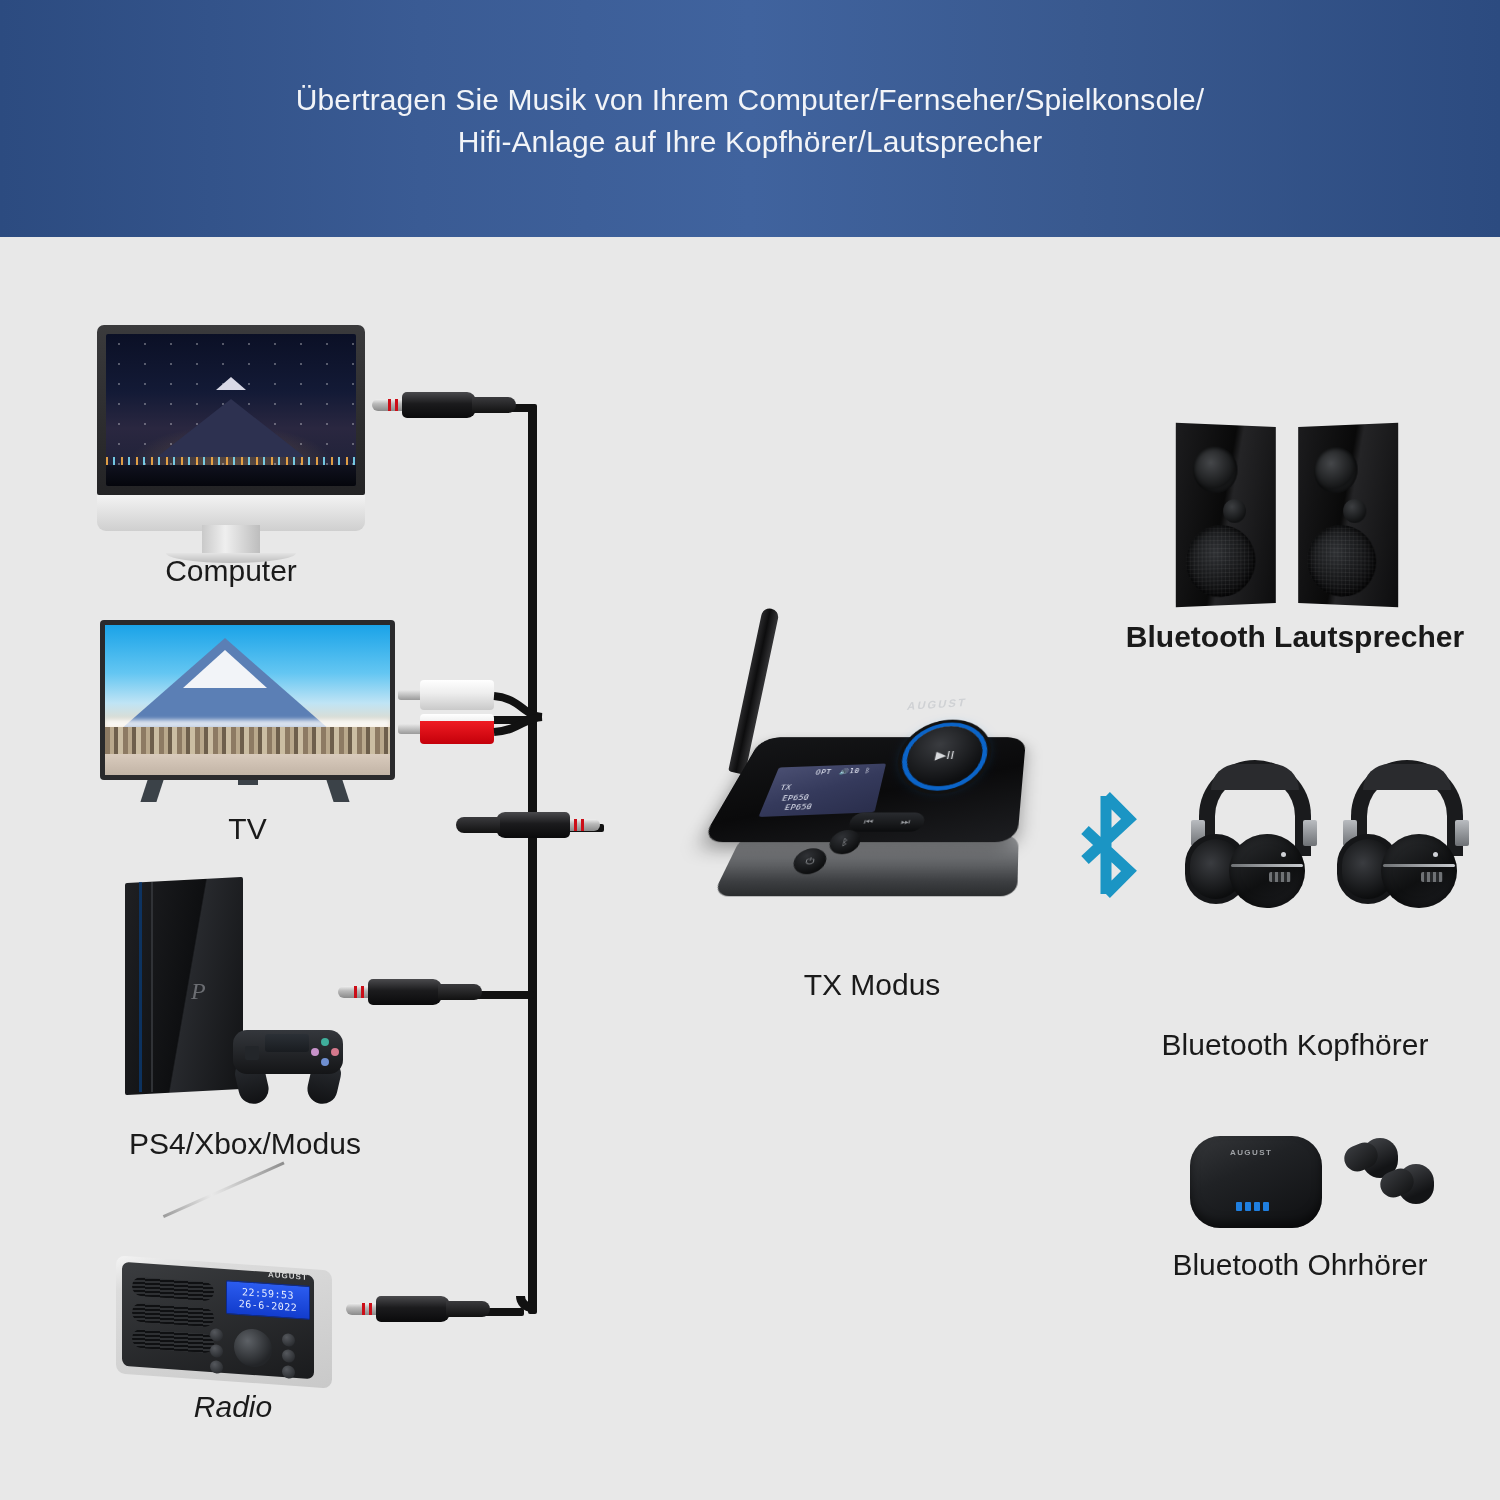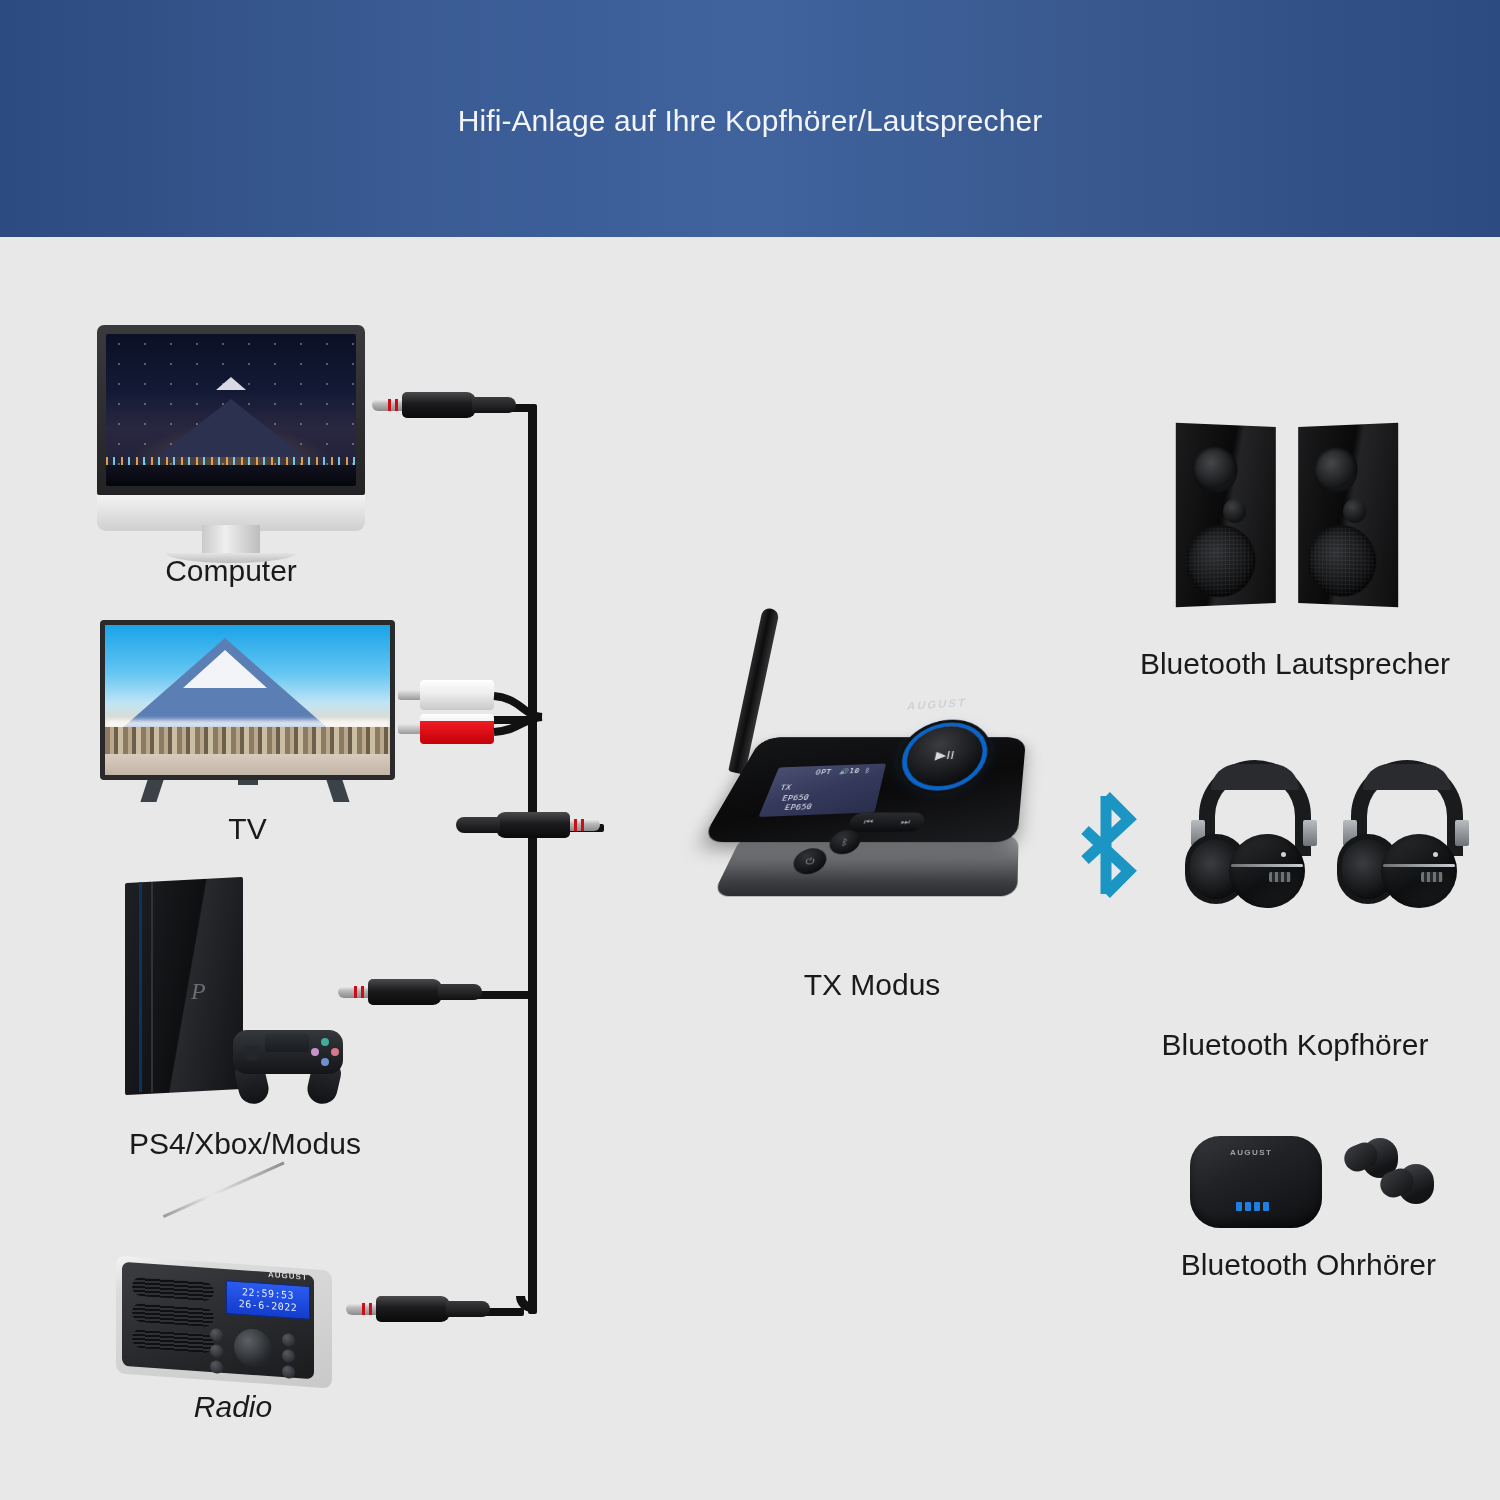--- a/index.html
+++ b/index.html
@@ -245,20 +245,21 @@
   #buds .bud .head{position:absolute;left:18px;top:0;width:36px;height:40px;border-radius:18px;
     background:linear-gradient(155deg,#45474b,#131416 70%);}
   #buds .b1{left:154px;top:8px;} #buds .b2{left:190px;top:34px;}
   
   #btglyph{position:absolute;left:1075px;top:790px;width:62px;height:110px;}
 </style>
 </head>
 <body>
 
 <div id="banner">
+  <div class="banner-sub-line">Übertragen Sie Musik von Ihrem Computer/Fernseher/Spielkonsole/</div>
   <div class="banner-sub-line">Hifi-Anlage auf Ihre Kopfhörer/Lautsprecher</div>
 </div>
 
 <div>
 
   <div class="cable cable-trunk" style="left:528px;top:404px;height:910px;"></div>
 
   <div class="cable cable-h" style="left:470px;top:404px;width:62px;"></div>
 
   <div class="cable cable-h" style="left:455px;top:716px;width:78px;"></div>
@@ -436,21 +437,21 @@
     <div class="tw"></div>
     <div class="mid"></div>
     <div class="wf"></div>
   </div>
   <div class="spk r">
     <div class="tw"></div>
     <div class="mid"></div>
     <div class="wf"></div>
   </div>
 </div>
-<div class="node-label" style="left:1095px;top:647px;width:400px;">Bluetooth Lautsprecher</div>
+<div class="node-label" style="left:1095px;top:620px;width:400px;font-weight:bold;">Bluetooth Lautsprecher</div>
 
 <div class="dev" id="cans">
   <div class="can a">
     <div class="band"></div>
     <div class="bandpad"></div>
     <div class="slider l"></div>
     <div class="slider r"></div>
     <div class="cup back"></div>
     <div class="cup main"></div>
     <div class="accent"></div>
@@ -483,13 +484,13 @@
   </div>
   <div class="bud b1">
     <div class="head"></div>
     <div class="stem"></div>
   </div>
   <div class="bud b2">
     <div class="head"></div>
     <div class="stem"></div>
   </div>
 </div>
-<div class="node-label" style="left:1076px;top:1248px;width:360px;text-align:right;">Bluetooth Ohrhörer</div>
+<div class="node-label" style="left:1120px;top:1248px;width:360px;">Bluetooth Ohrhörer</div>
 
 </body></html>

